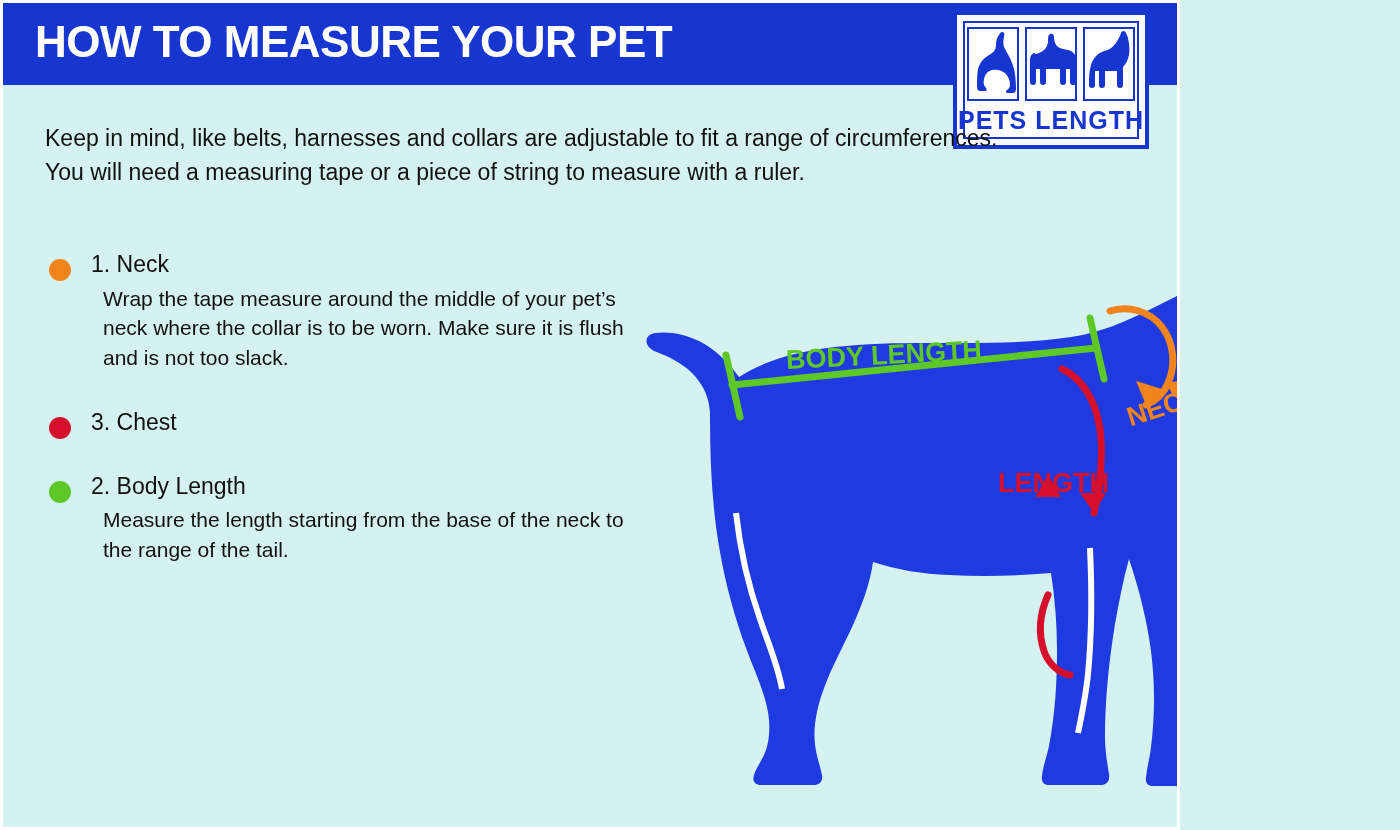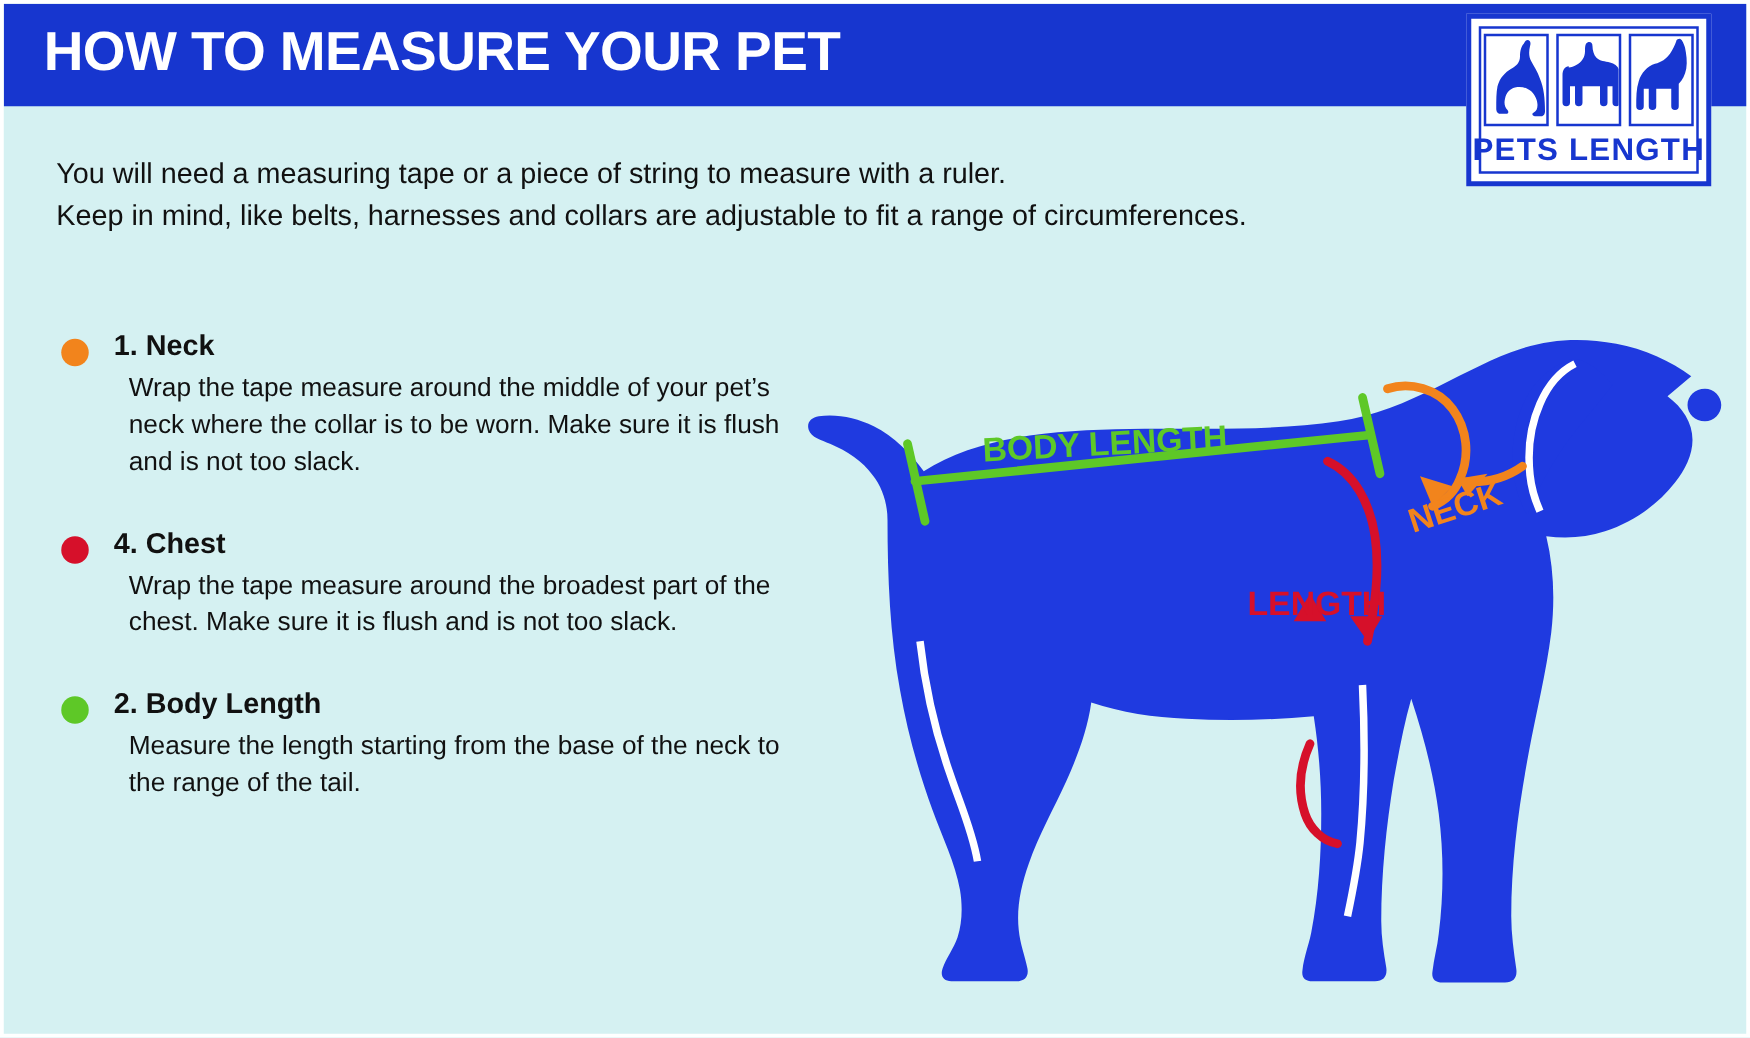--- a/index.html
+++ b/index.html
@@ -9,21 +9,21 @@
   body {
     width: 1400px;
     height: 830px;
     background: #d5f1f2;
     font-family: "Liberation Sans", sans-serif;
     overflow: hidden;
     position: relative;
   }
   .page {
     position: relative;
-    width: 1400px;
+    width: 1180px;
     height: 830px;
     background: #d5f1f2;
     box-sizing: border-box;
     border: 3px solid #ffffff;
     overflow: hidden;
   }
 
   
   .header-bar {
     position: absolute;
@@ -123,23 +123,23 @@
   .bullet {
     position: absolute;
     left: 4px;
     top: 8px;
     width: 22px;
     height: 22px;
     border-radius: 50%;
   }
   .step-title {
     font-size: 23px;
-    font-weight: bold;
+    font-weight: normal;
     color: #111111;
-    margin: 12px 0 5px 0;
+    margin: 0 0 5px 0;
     line-height: 1.2;
   }
   .step-body {
     font-size: 21px;
     line-height: 1.42;
     color: #111111;
     max-width: 530px;
     margin-left: 12px;
   }
 
@@ -203,36 +203,35 @@
       <div class="logo-dog-box">
         <svg width="48" height="70" viewBox="0 0 48 70">
           <path fill="#1736cf" d="M36 4c-1 3-3 7-5 10-3 4-7 7-12 8-6 2-11 7-13 14-2 6-2 13-2 20 0 2 1 3 3 3s3-1 3-3V42h4v14c0 2 1 3 3 3s3-1 3-3V42h12v14c0 2 1 3 3 3s3-1 3-3V38c3-3 5-7 6-12 1-6 0-12-1-17-1-3-2-6-4-7-2 0-3 1-3 2z"></path>
         </svg>
       </div>
     </div>
     <div class="logo-text">PETS LENGTH</div>
   </div>
 
   <div class="intro">
+    <div>Keep in mind, like belts, harnesses and collars are adjustable to fit a range of circumferences.</div>
     <div>You will need a measuring tape or a piece of string to measure with a ruler.</div>
-    <div>Keep in mind, like belts, harnesses and collars are adjustable to fit a range of circumferences.</div>
   </div>
 
   <div class="steps">
 
     <div class="step">
       <span class="bullet" style="background:#f2841c"></span>
       <div class="step-title">1. Neck</div>
       <div class="step-body">Wrap the tape measure around the middle of your pet’s neck where the collar is to be worn. Make sure it is flush and is not too slack.</div>
     </div>
 
     <div class="step">
       <span class="bullet" style="background:#d6102a"></span>
-      <div class="step-title">4. Chest</div>
-      <div class="step-body">Wrap the tape measure around the broadest part of the chest. Make sure it is flush and is not too slack.</div>
+      <div class="step-title">3. Chest</div>
     </div>
 
     <div class="step">
       <span class="bullet" style="background:#5ec827"></span>
       <div class="step-title">2. Body Length</div>
       <div class="step-body">Measure the length starting from the base of the neck to the range of the tail.</div>
     </div>
 
   </div>
 

